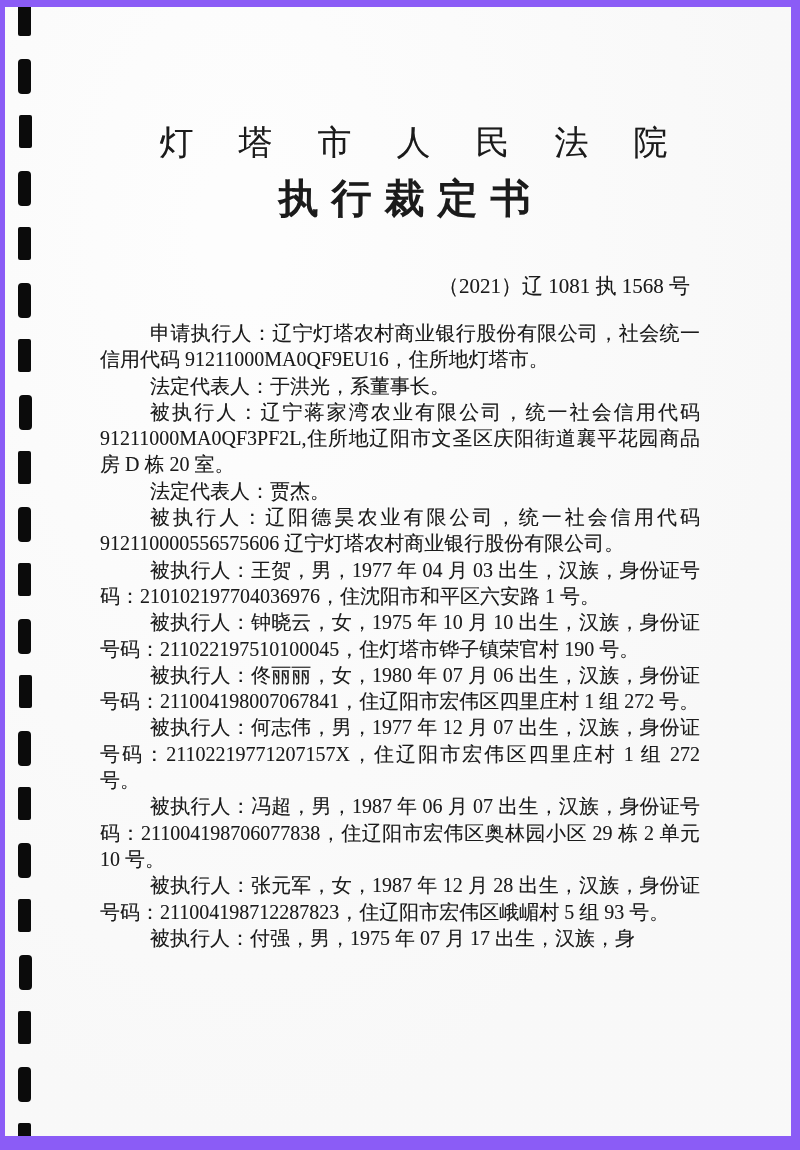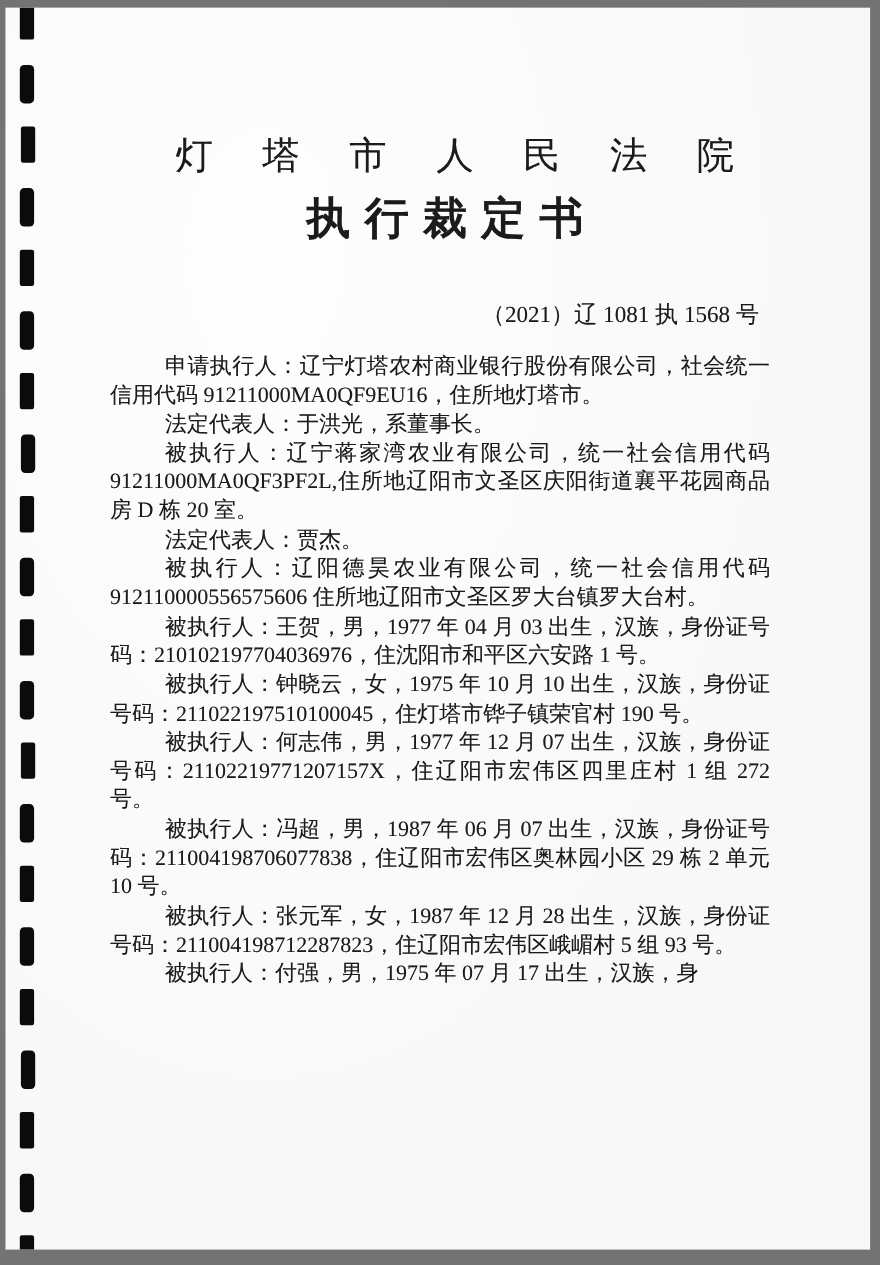--- a/index.html
+++ b/index.html
@@ -8,21 +8,21 @@
     width: 800px;
     height: 1150px;
     overflow: hidden;
     background: #ebebeb;
     font-family: "Liberation Serif", "DejaVu Serif", serif;
   }
   .backdrop {
     position: relative;
     width: 800px;
     height: 1150px;
-    background: #737373;
+    background: #8b5cf6;
   }
   .page {
     position: absolute;
     left: 5px;
     top: 7px;
     right: 9px;
     bottom: 14px;
     background: #fbfbfb;
     background-image: radial-gradient(ellipse at 30% 20%, rgba(255,255,255,0.6), rgba(0,0,0,0.012) 70%);
     overflow: hidden;
@@ -123,23 +123,24 @@
     <div class="content">
       <h1 class="court-name">灯塔市人民法院</h1>
       <h2 class="doc-title">执行裁定书</h2>
       <div class="case-number">（2021）辽 1081 执 1568 号</div>
 
       <div class="body-text">
         <p>申请执行人：辽宁灯塔农村商业银行股份有限公司，社会统一信用代码 91211000MA0QF9EU16，住所地灯塔市。</p>
         <p>法定代表人：于洪光，系董事长。</p>
         <p>被执行人：辽宁蒋家湾农业有限公司，统一社会信用代码 91211000MA0QF3PF2L,住所地辽阳市文圣区庆阳街道襄平花园商品房 D 栋 20 室。</p>
         <p>法定代表人：贾杰。</p>
-        <p>被执行人：辽阳德昊农业有限公司，统一社会信用代码 912110000556575606 住所地辽阳市文圣区罗大台镇罗大台村。</p>
+        <p>被执行人：辽阳德昊农业有限公司，统一社会信用代码 912110000556575606 辽宁灯塔农村商业银行股份有限公司。</p>
         <p>被执行人：王贺，男，1977 年 04 月 03 出生，汉族，身份证号码：210102197704036976，住沈阳市和平区六安路 1 号。</p>
         <p>被执行人：钟晓云，女，1975 年 10 月 10 出生，汉族，身份证号码：211022197510100045，住灯塔市铧子镇荣官村 190 号。</p>
+        <p>被执行人：佟丽丽，女，1980 年 07 月 06 出生，汉族，身份证号码：211004198007067841，住辽阳市宏伟区四里庄村 1 组 272 号。</p>
         <p>被执行人：何志伟，男，1977 年 12 月 07 出生，汉族，身份证号码：21102219771207157X，住辽阳市宏伟区四里庄村 1 组 272 号。</p>
         <p>被执行人：冯超，男，1987 年 06 月 07 出生，汉族，身份证号码：211004198706077838，住辽阳市宏伟区奥林园小区 29 栋 2 单元 10 号。</p>
         <p>被执行人：张元军，女，1987 年 12 月 28 出生，汉族，身份证号码：211004198712287823，住辽阳市宏伟区峨嵋村 5 组 93 号。</p>
         <p>被执行人：付强，男，1975 年 07 月 17 出生，汉族，身</p>
       </div>
     </div>
 
   </div>
 </div>
 

